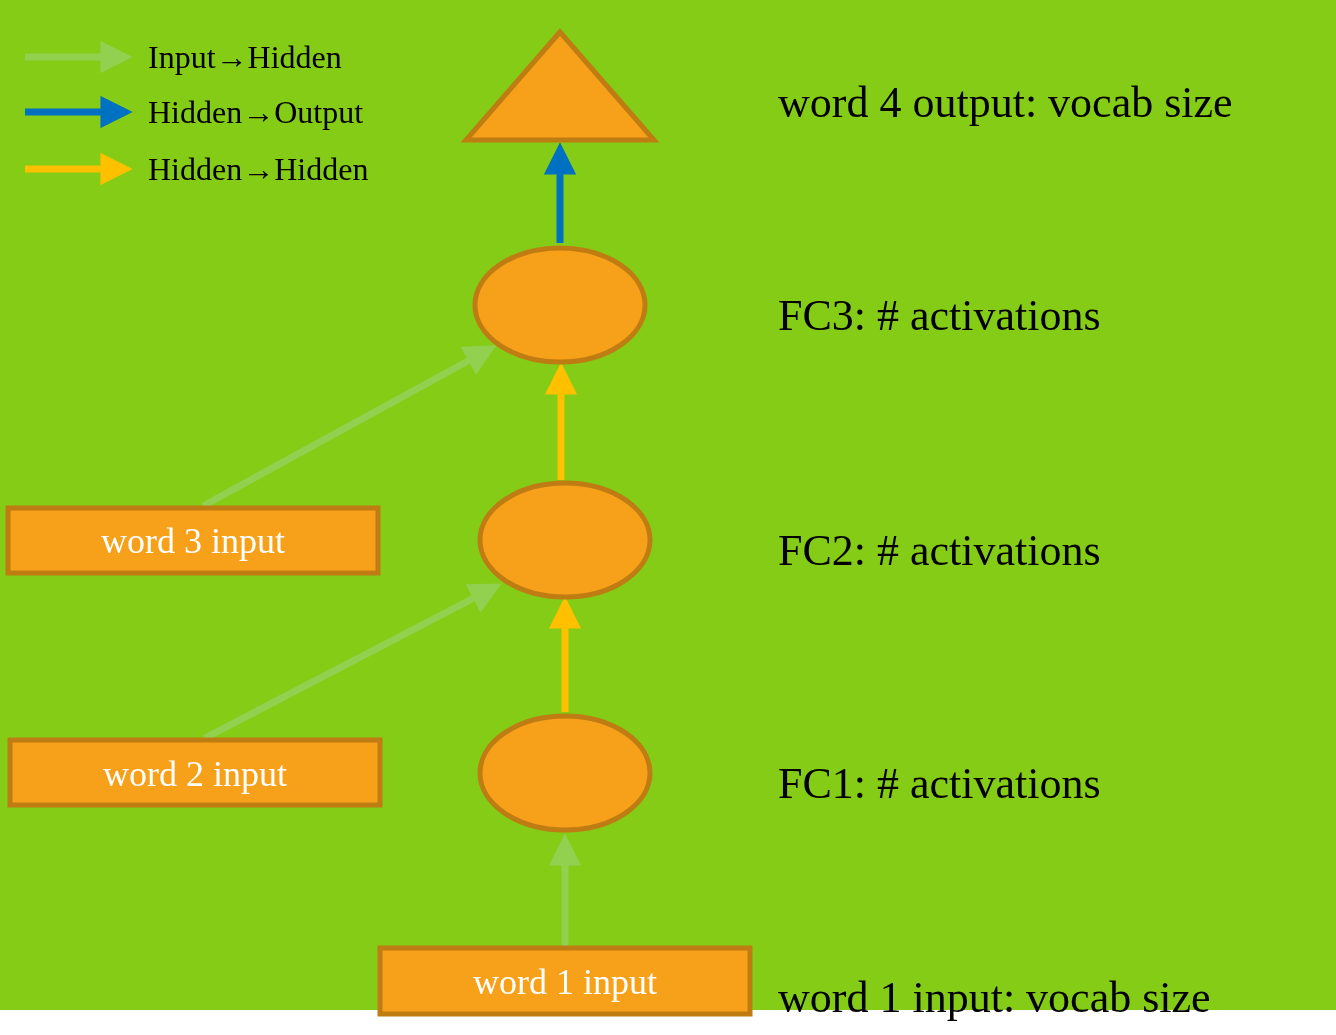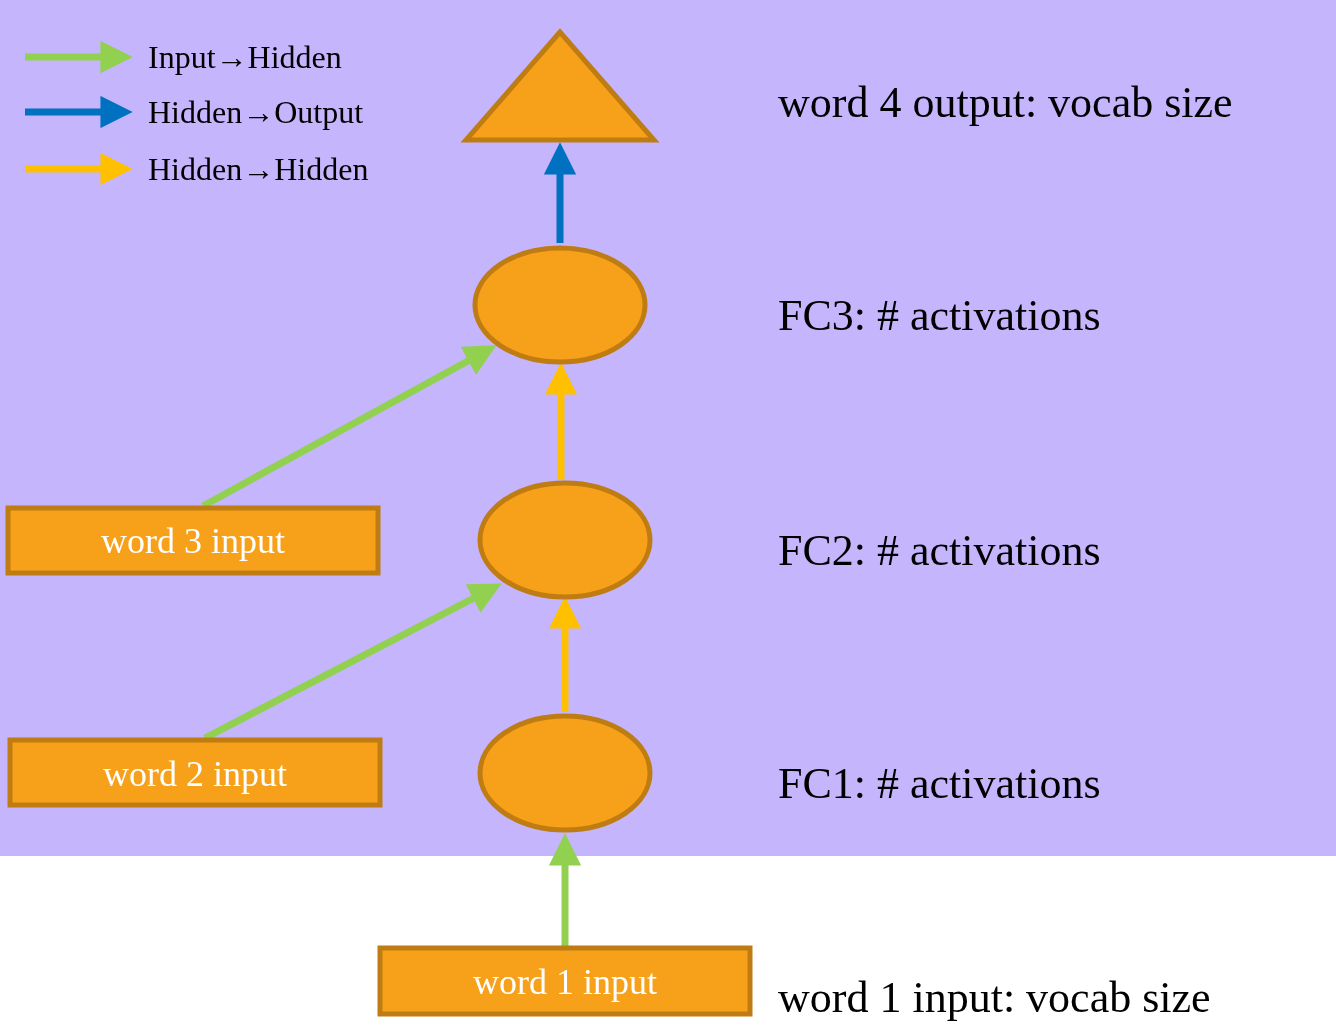--- a/index.html
+++ b/index.html
@@ -6,22 +6,22 @@
     margin: 0;
     padding: 0;
     background: #ffffff;
     width: 1336px;
     height: 1035px;
     overflow: hidden;
   }
   .stage {
     position: relative;
     width: 1336px;
-    height: 856px;
-    background: #c4b5fd;
+    height: 1010px;
+    background: #84cc16;
   }
   svg { display: block; }
   text {
     font-family: "Liberation Serif", "DejaVu Serif", serif;
   }
   .node {
     fill: #F7A11A;
     stroke: #BE7C12;
     stroke-width: 5;
   }

